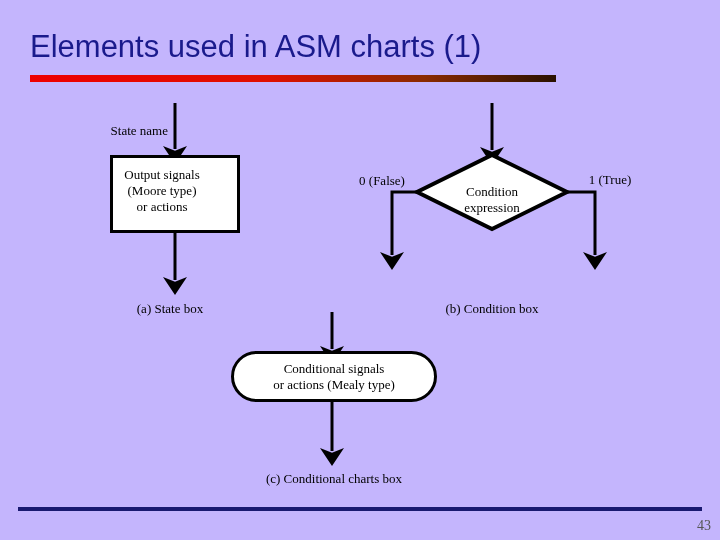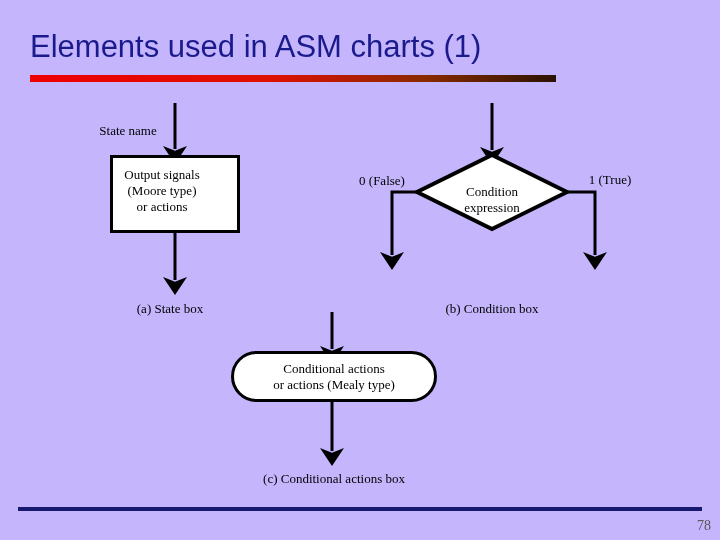--- a/index.html
+++ b/index.html
@@ -65,21 +65,21 @@
     position: absolute;
     left: 110px;
     top: 167px;
     width: 104px;
   }
   #state-name-label {
     position: absolute;
     left: 88px;
     top: 123px;
     width: 80px;
-    text-align: center;
+    text-align: right;
   }
   #decision-text {
     position: absolute;
     left: 442px;
     top: 178px;
     width: 100px;
     margin-top: 6px;
   }
   #false-label {
     position: absolute;
@@ -203,21 +203,21 @@
   <div id="decision-text" class="flow-text">
     <div>Condition</div>
     <div>expression</div>
   </div>
   <div id="false-label" class="flow-text">0 (False)</div>
   <div id="true-label" class="flow-text">1 (True)</div>
   <div id="caption-b" class="caption">(b) Condition box</div>
 
   <div id="cond-box"></div>
   <div id="cond-box-text" class="flow-text">
-    <div>Conditional actions</div>
+    <div>Conditional signals</div>
     <div>or actions (Mealy type)</div>
   </div>
-  <div id="caption-c" class="caption">(c) Conditional actions box</div>
+  <div id="caption-c" class="caption">(c) Conditional charts box</div>
 
   <div id="footer-rule"></div>
-  <div id="page-number">78</div>
+  <div id="page-number">43</div>
 
 </div>
 
 </body></html>

